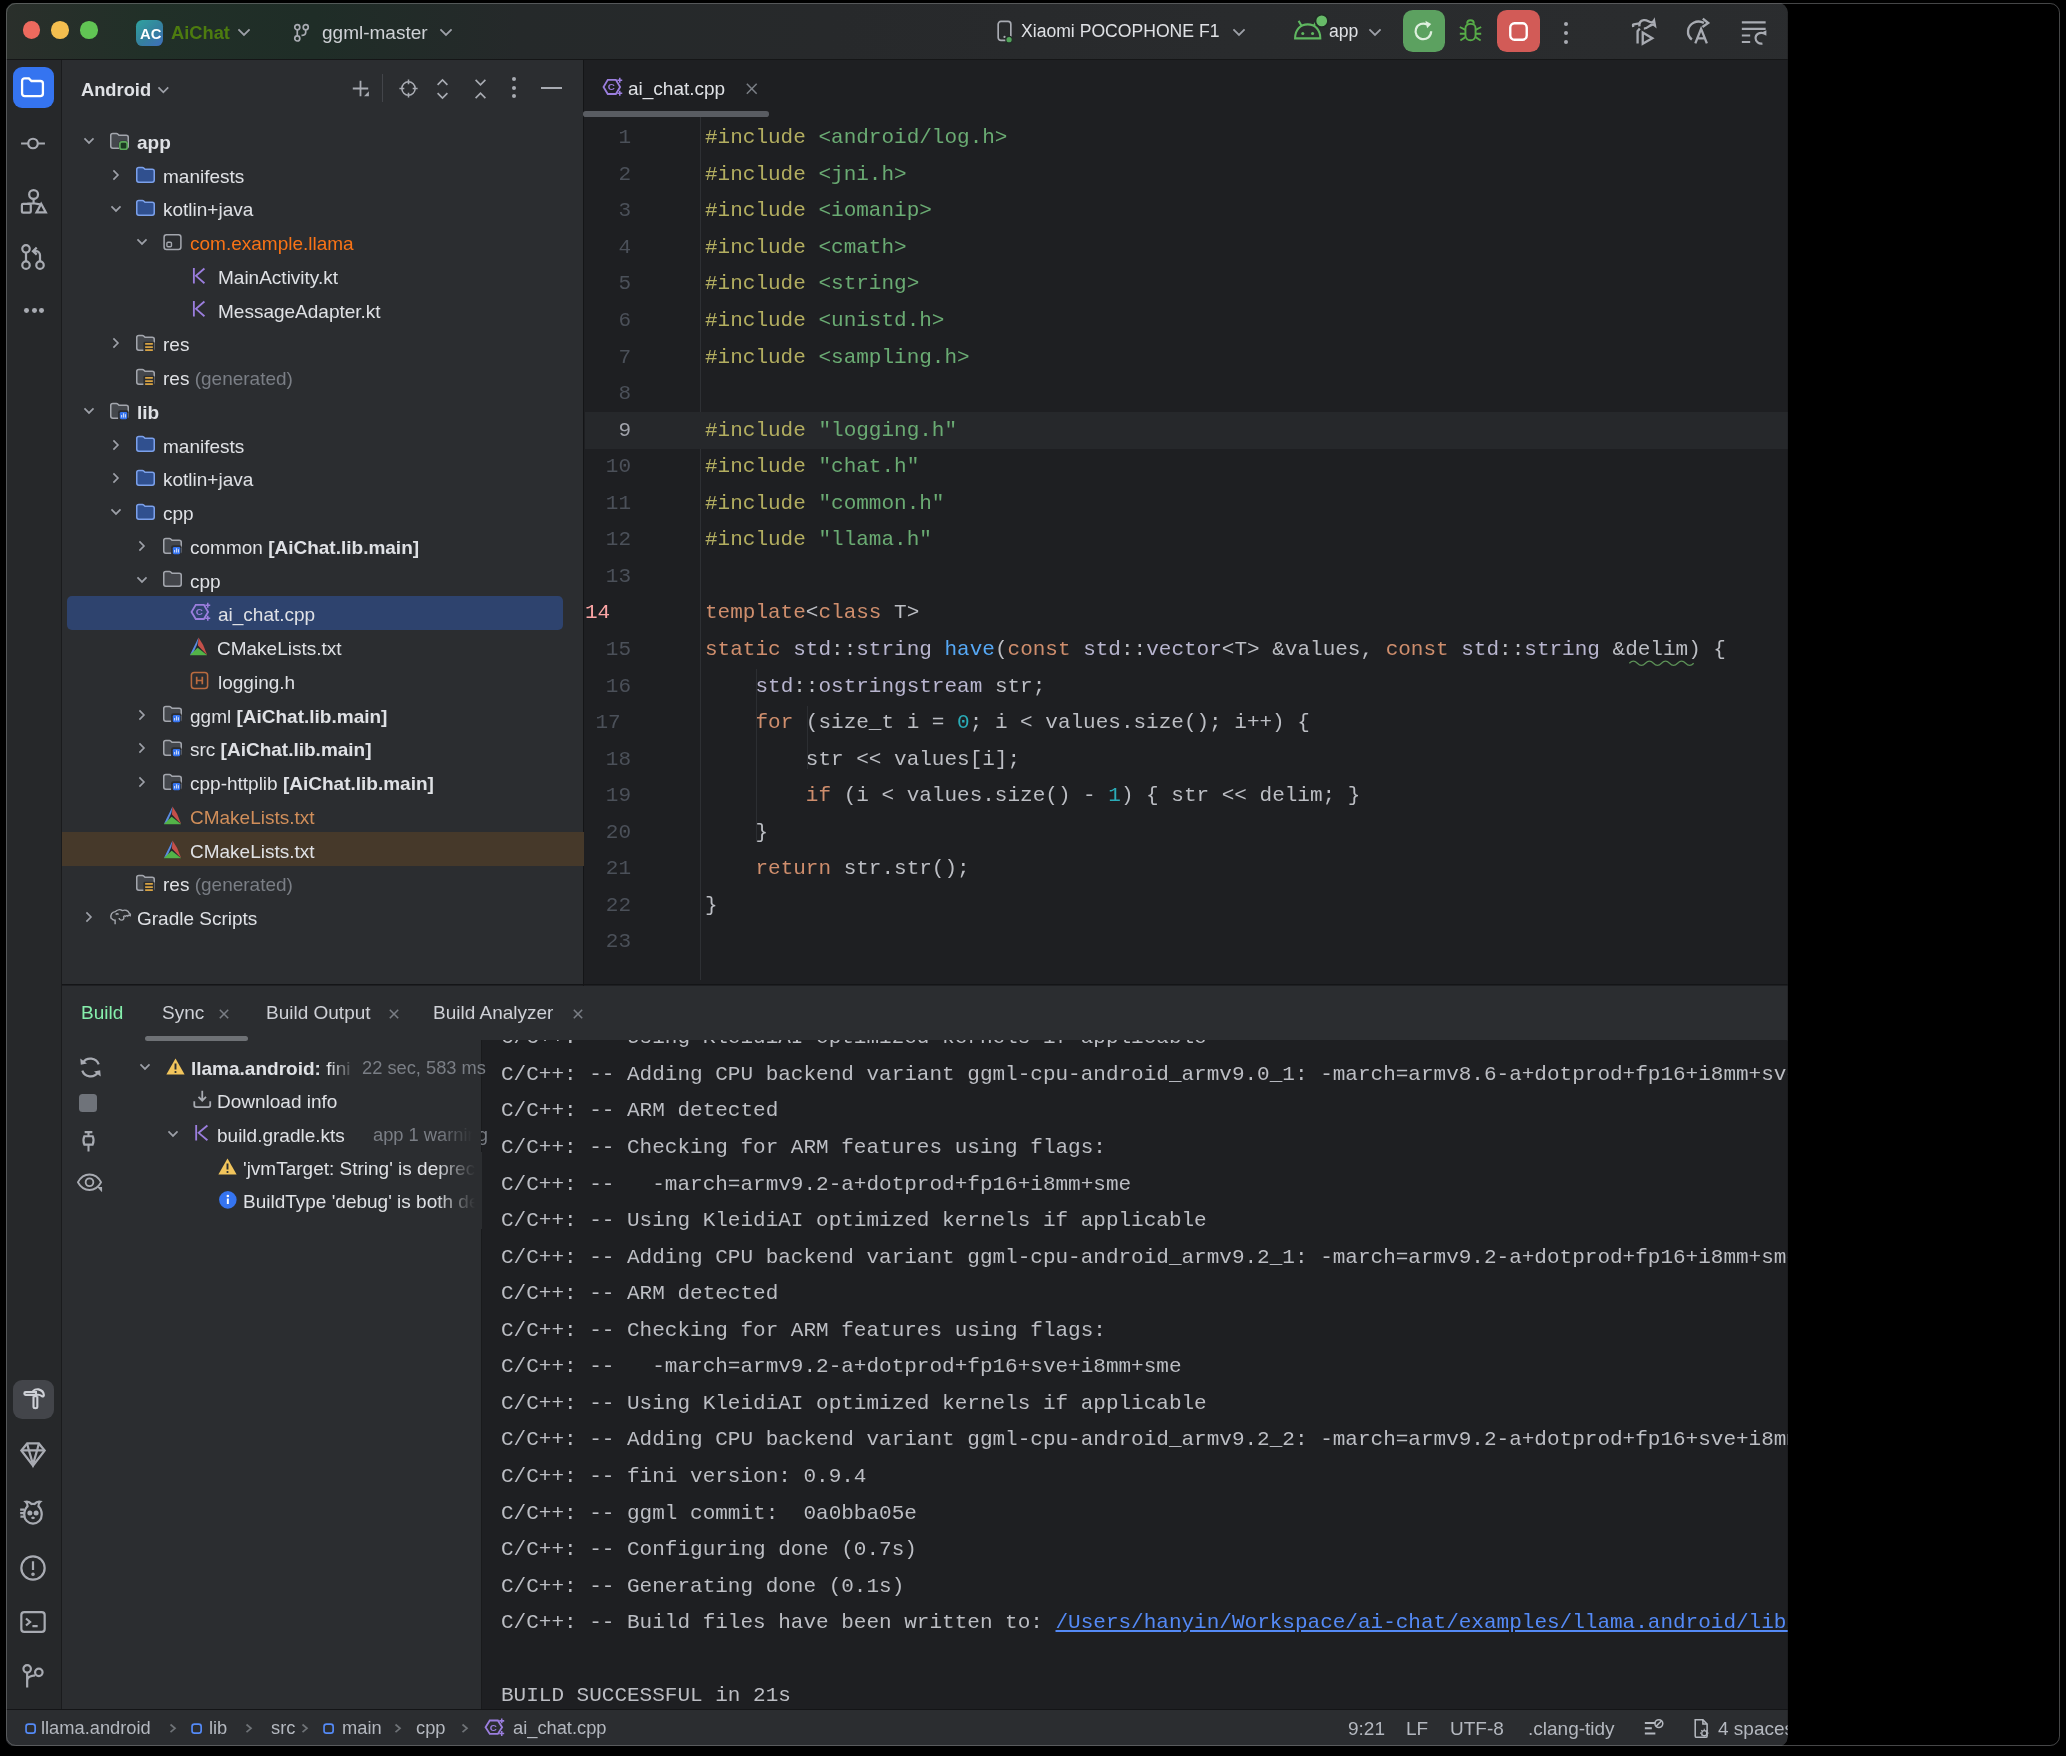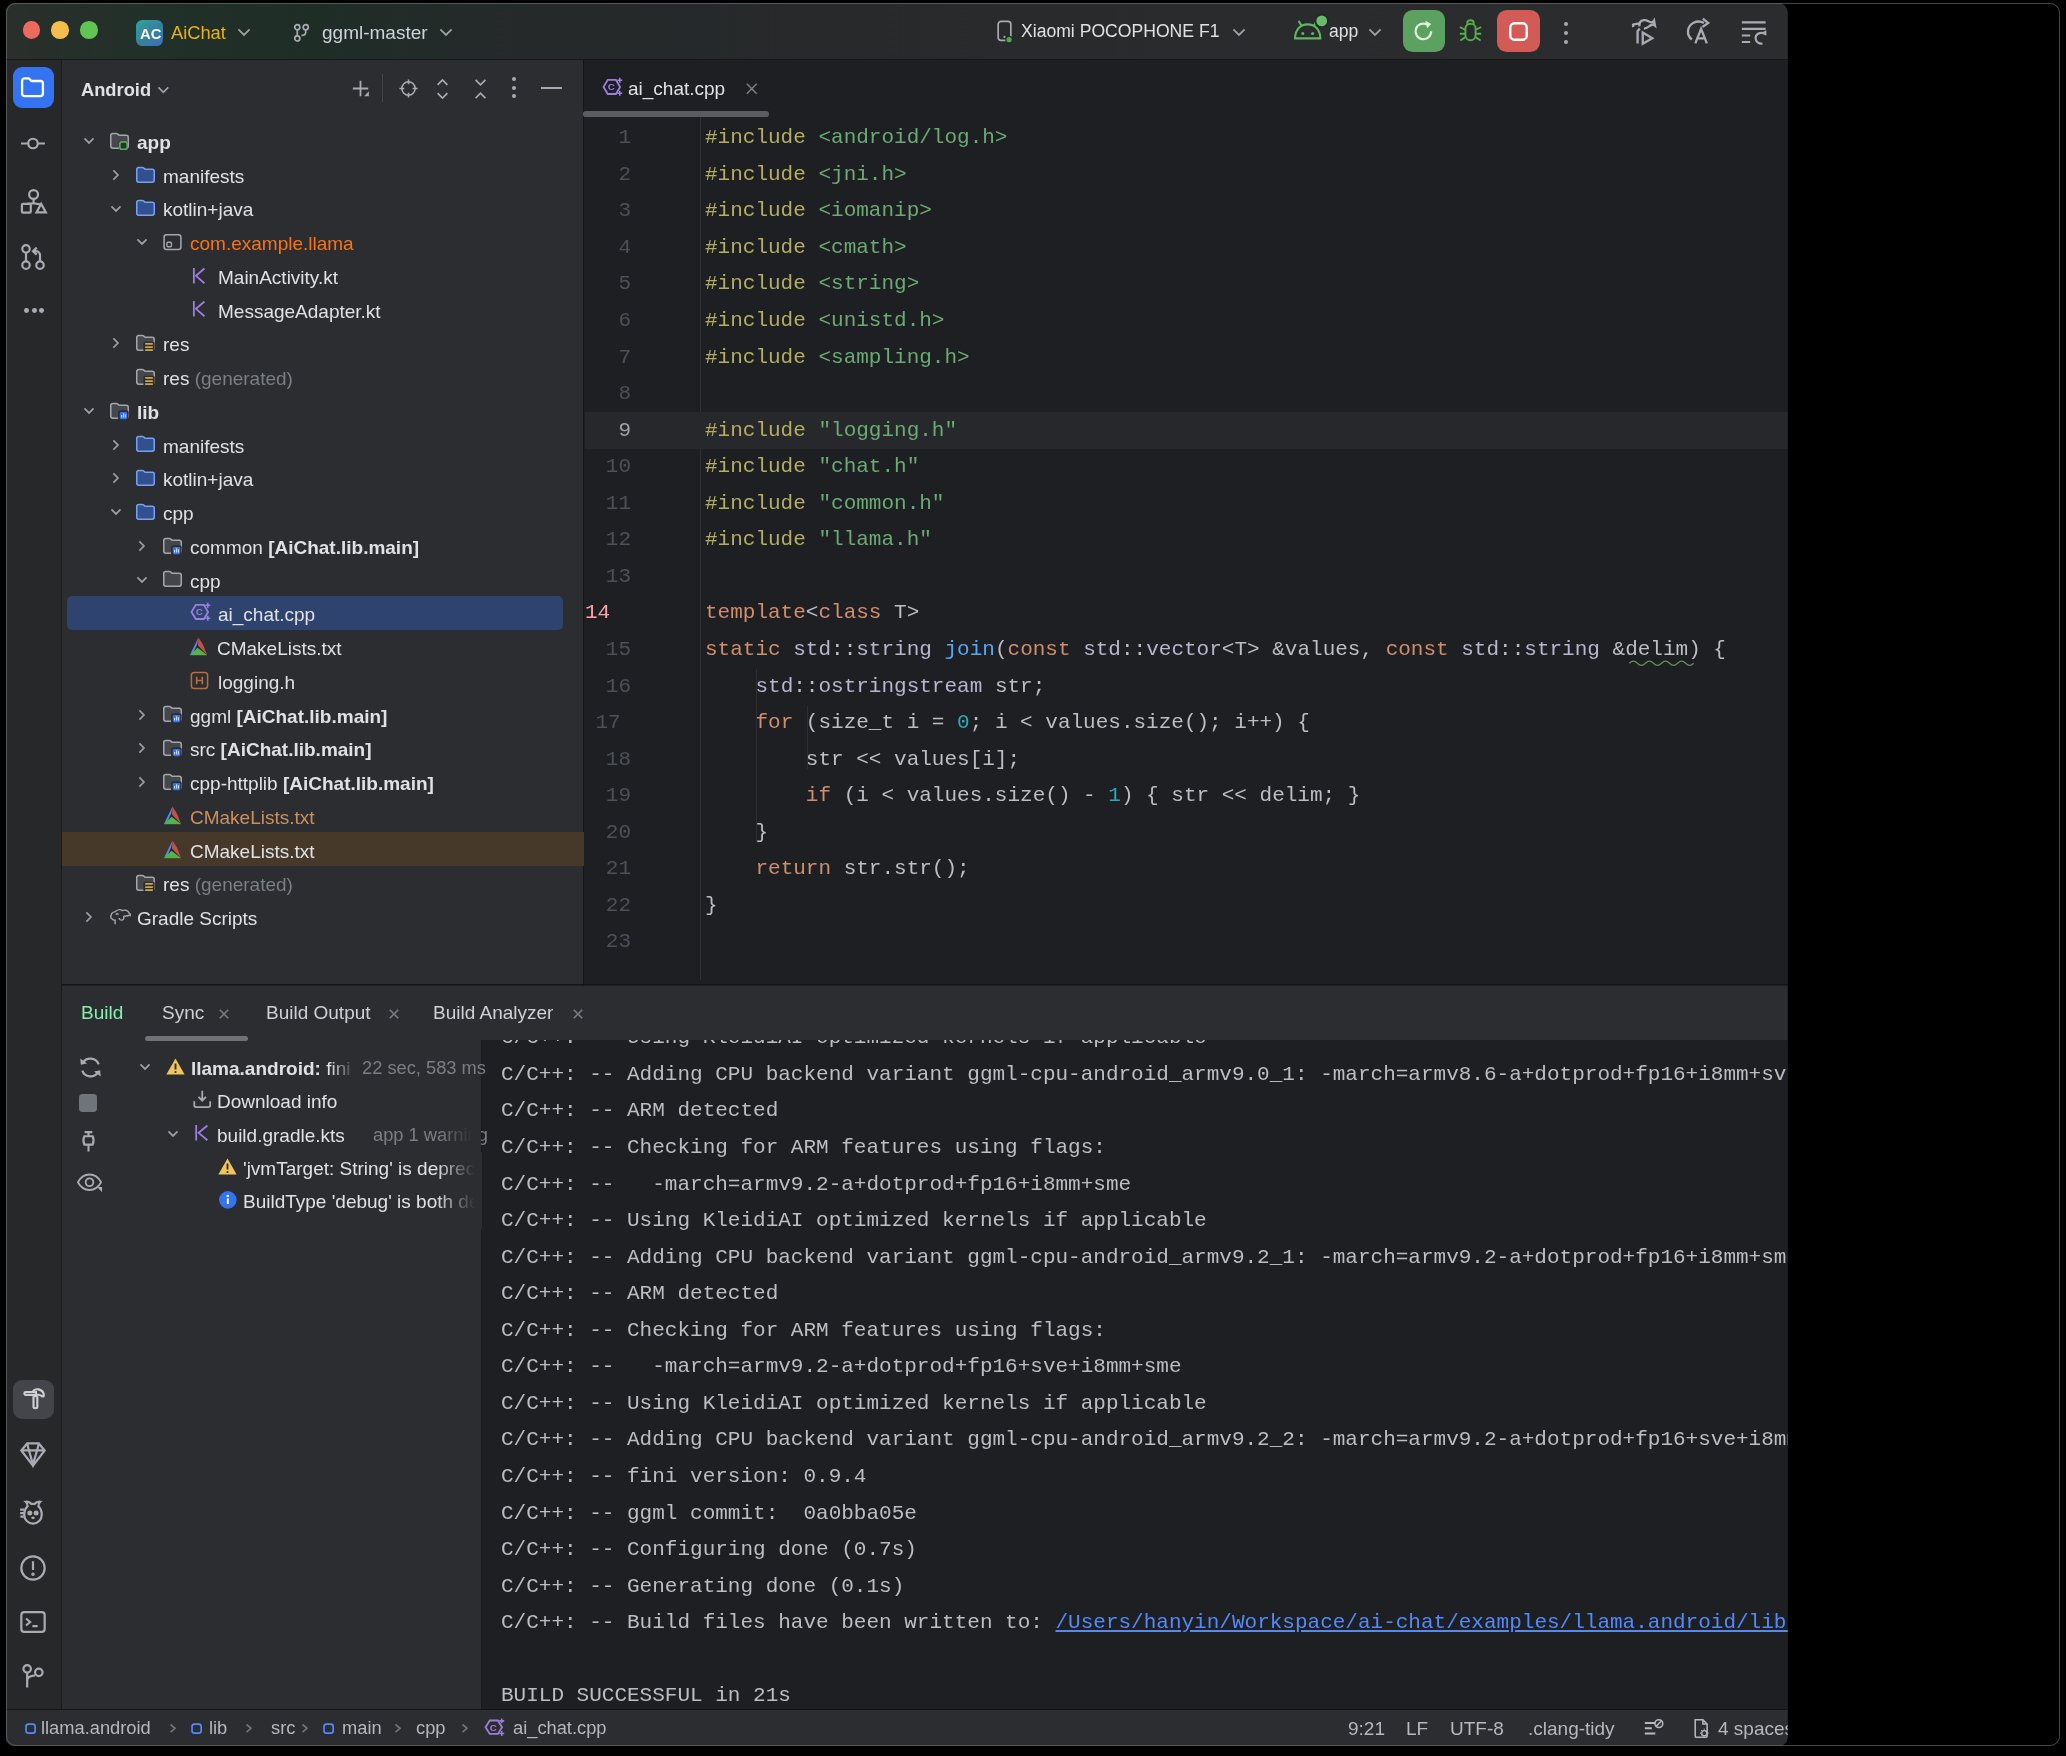--- a/index.html
+++ b/index.html
@@ -43,21 +43,21 @@
   <div class="a" style="left:481px;top:1040px;width:1.4px;height:669px;background:#191A1C"></div>
   <div class="a" style="left:1952px;top:1040px;width:1.4px;height:669px;background:#191A1C"></div>
   <div class="a" style="left:2006px;top:60px;width:1.4px;height:1649px;background:#1A1B1D"></div>
   <div class="a" style="left:5.6px;top:1709px;width:2054px;height:1.4px;background:#141517"></div>
 
   <div class="a" style="left:22.5px;top:21px;width:17.6px;height:17.6px;border-radius:50%;background:#ED6A5E"></div>
   <div class="a" style="left:51px;top:21px;width:17.6px;height:17.6px;border-radius:50%;background:#F4BE4F"></div>
   <div class="a" style="left:80px;top:21px;width:17.6px;height:17.6px;border-radius:50%;background:#61C554"></div>
   <div class="a" style="left:136px;top:20.4px;width:27px;height:26px;border-radius:6.3px;background:linear-gradient(140deg,#2FA3A0 0%,#35809E 55%,#3F6FBD 100%)"></div>
   <div class="t" style="left:140px;top:27px;font-size:14.8px;font-weight:bold;color:#fff">AC</div>
-  <div class="t" style="left:171px;top:24px;font-size:18.3px;font-weight:normal;color:#eab308">AiChat</div>
+  <div class="t" style="left:171px;top:24px;font-size:18.3px;font-weight:bold;color:#4d7c0f">AiChat</div>
   <svg style="left:237px;top:28px" width="14" height="8.4" viewBox="0 0 20 12">
       <path d="M2 2 L10 10 L18 2" fill="none" stroke="#9DA0A8" stroke-width="2.6"></path>
     </svg>
   <svg style="left:293px;top:22.5px" width="17" height="19.7" viewBox="0 0 24 28">
       <circle cx="6" cy="6" r="3.6" fill="none" stroke="#A8ABB2" stroke-width="2.4"></circle>
       <circle cx="18" cy="6" r="3.6" fill="none" stroke="#A8ABB2" stroke-width="2.4"></circle>
       <circle cx="6" cy="22" r="3.6" fill="none" stroke="#A8ABB2" stroke-width="2.4"></circle>
       <path d="M6 9.6 V18.4 M18 9.6 V13 C18 16 15 17.5 12 17.5" fill="none" stroke="#A8ABB2" stroke-width="2.4"></path>
     </svg>
   <div class="t" style="left:322px;top:22.5px;font-size:19px;color:#CFD2D6">ggml-master</div>
@@ -514,21 +514,21 @@
   <div class="m" style="left:585px;top:456px;width:46px;text-align:right;color:#4B5059">10</div>
   <div class="m" style="left:705px;top:456px"><span class="dir">#include</span> <span class="str">"chat.h"</span></div>
   <div class="m" style="left:585px;top:493px;width:46px;text-align:right;color:#4B5059">11</div>
   <div class="m" style="left:705px;top:493px"><span class="dir">#include</span> <span class="str">"common.h"</span></div>
   <div class="m" style="left:585px;top:529px;width:46px;text-align:right;color:#4B5059">12</div>
   <div class="m" style="left:705px;top:529px"><span class="dir">#include</span> <span class="str">"llama.h"</span></div>
   <div class="m" style="left:585px;top:566px;width:46px;text-align:right;color:#4B5059">13</div>
   <div class="m" style="left:585px;top:602px;width:46px;text-align:left;color:#fca5a5">14</div>
   <div class="m" style="left:705px;top:602px"><span class="kw">template</span>&lt;<span class="kw">class</span> T&gt;</div>
   <div class="m" style="left:585px;top:639px;width:46px;text-align:right;color:#4B5059">15</div>
-  <div class="m" style="left:705px;top:639px"><span class="kw">static</span> <span class="cls">std</span>::<span class="cls">string</span> <span class="fn">join</span>(<span class="kw">const</span> <span class="cls">std</span>::<span class="cls">vector</span>&lt;T&gt; &amp;values, <span class="kw">const</span> <span class="cls">std</span>::<span class="cls">string</span> &amp;delim) {</div>
+  <div class="m" style="left:705px;top:639px"><span class="kw">static</span> <span class="cls">std</span>::<span class="cls">string</span> <span class="fn">have</span>(<span class="kw">const</span> <span class="cls">std</span>::<span class="cls">vector</span>&lt;T&gt; &amp;values, <span class="kw">const</span> <span class="cls">std</span>::<span class="cls">string</span> &amp;delim) {</div>
   <div class="m" style="left:585px;top:676px;width:46px;text-align:right;color:#4B5059">16</div>
   <div class="m" style="left:705px;top:676px">    <span class="cls">std</span>::<span class="cls">ostringstream</span> str;</div>
   <div class="m" style="left:585px;top:712px;width:46px;text-align:center;color:#4B5059">17</div>
   <div class="m" style="left:705px;top:712px">    <span class="kw">for</span> (size_t i = <span class="num">0</span>; i &lt; values.size(); i++) {</div>
   <div class="m" style="left:585px;top:749px;width:46px;text-align:right;color:#4B5059">18</div>
   <div class="m" style="left:705px;top:749px">        str &lt;&lt; values[i];</div>
   <div class="m" style="left:585px;top:785px;width:46px;text-align:right;color:#4B5059">19</div>
   <div class="m" style="left:705px;top:785px">        <span class="kw">if</span> (i &lt; values.size() - <span class="num">1</span>) { str &lt;&lt; delim; }</div>
   <div class="m" style="left:585px;top:822px;width:46px;text-align:right;color:#4B5059">20</div>
   <div class="m" style="left:705px;top:822px">    }</div>

